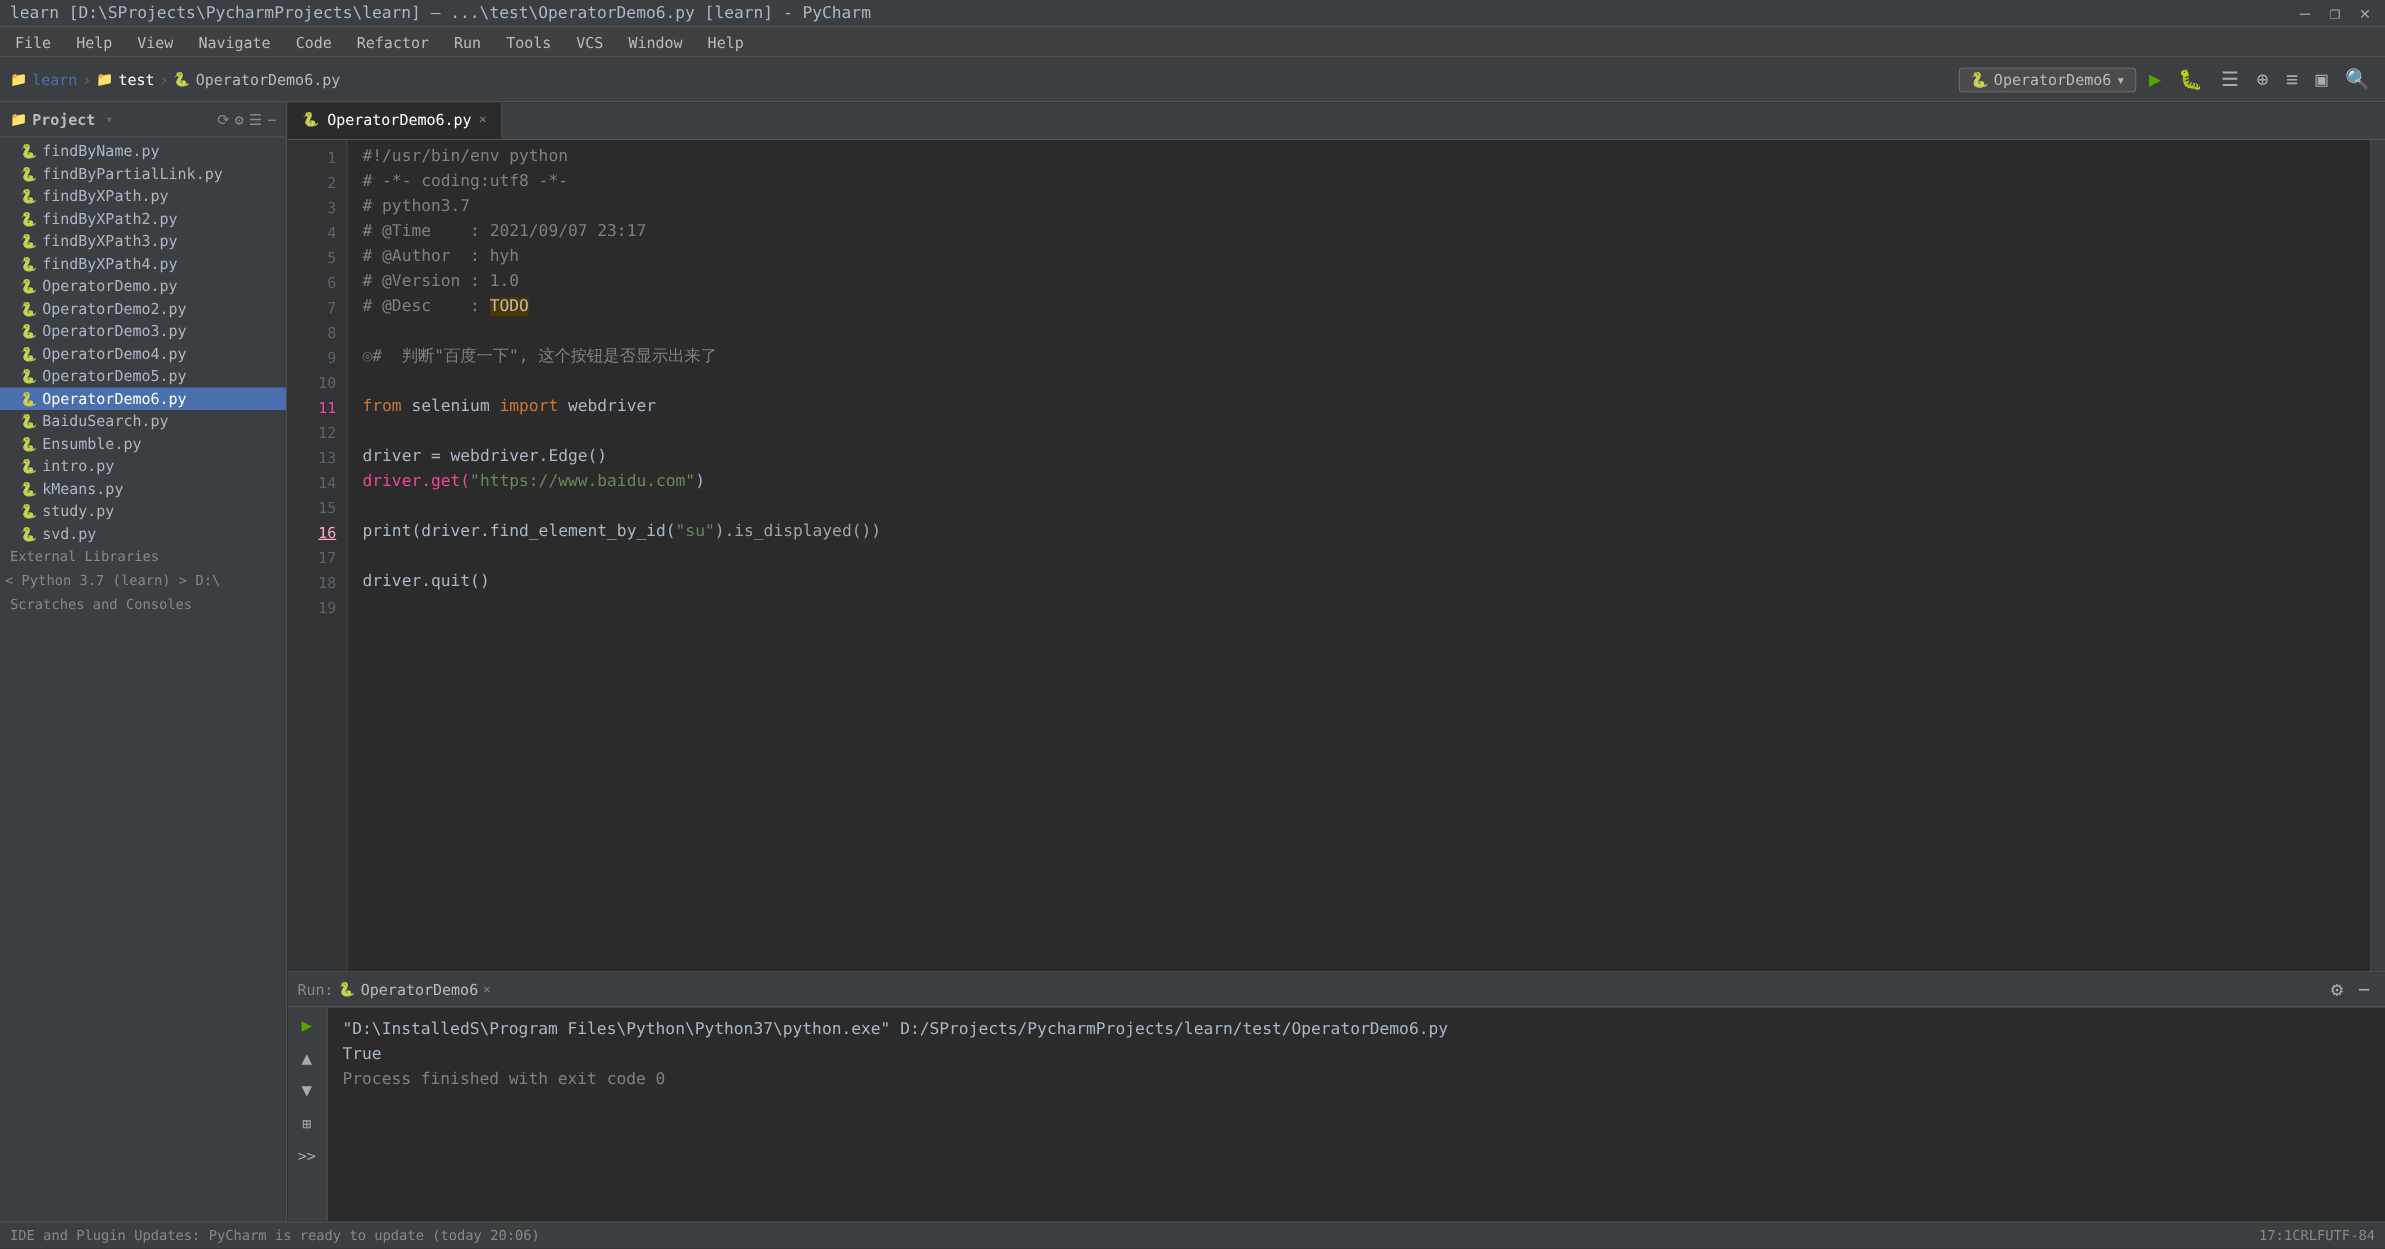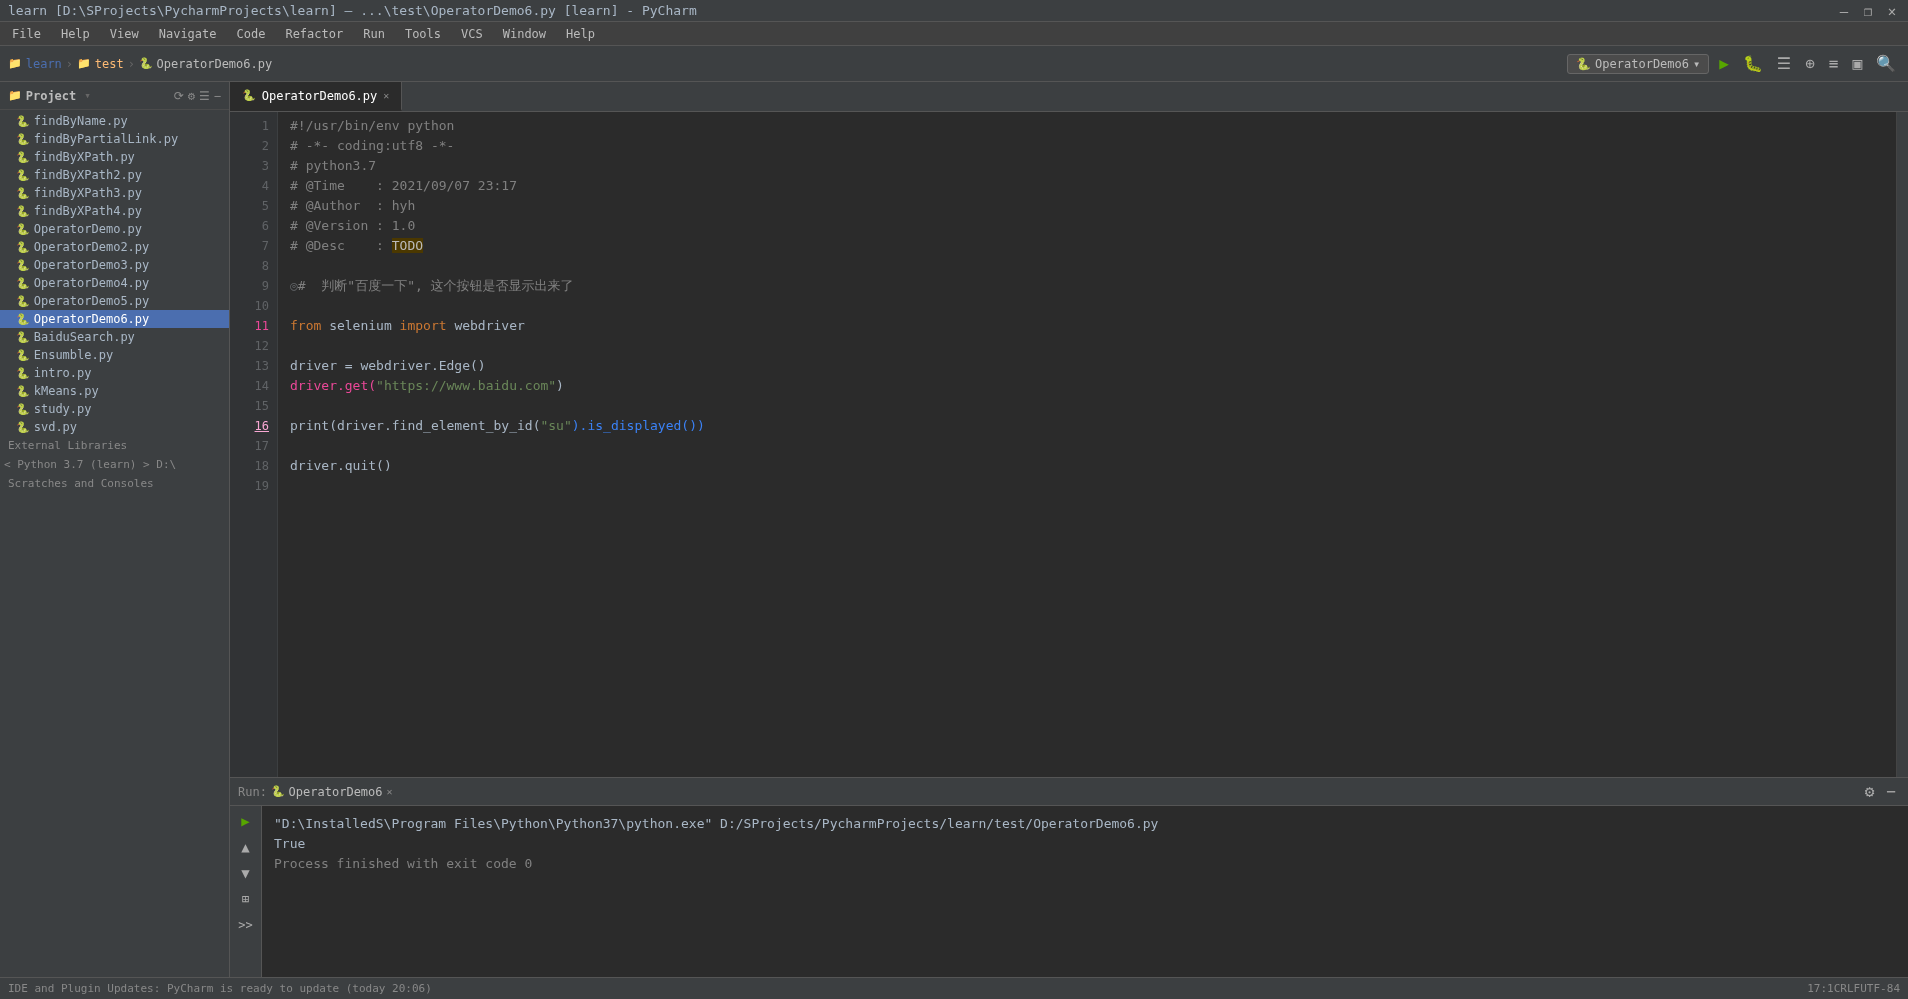--- a/index.html
+++ b/index.html
@@ -355,21 +355,21 @@
   <span class="menu-item">Window</span>
   <span class="menu-item">Help</span>
 </div>
 
 <div id="toolbar">
   <div id="breadcrumb">
     <span style="color:#4b6eaf;font-size:11px;">📁</span>
     <span style="color:#4b6eaf;font-size:12px;">learn</span>
     <span class="breadcrumb-sep">›</span>
     <span style="color:#4b6eaf;font-size:11px;">📁</span>
-    <span style="color:#fdba74;font-size:12px;">test</span>
+    <span style="color:#ffffff;font-size:12px;">test</span>
     <span class="breadcrumb-sep">›</span>
     <span style="color:#cc7832;font-size:11px;">🐍</span>
     <span style="color:#bbb;font-size:12px;">OperatorDemo6.py</span>
   </div>
   <div id="toolbar-right">
     <div id="run-config">
       <span style="color:#57a600;">🐍</span>
       <span>OperatorDemo6</span>
       <span>▾</span>
     </div>
@@ -516,21 +516,21 @@
         <div class="line"><span class="comment"># @Version : 1.0</span></div>
         <div class="line"><span class="comment"># @Desc    : </span><span class="todo">TODO</span></div>
         <div class="line"> </div>
         <div class="line"><span style="color:#606366;">◎</span><span class="comment">#  判断"百度一下", 这个按钮是否显示出来了</span></div>
         <div class="line"> </div>
         <div class="line"><span class="kw">from</span><span style="color:#a9b7c6;"> selenium </span><span class="kw">import</span><span style="color:#a9b7c6;"> webdriver</span></div>
         <div class="line"> </div>
         <div class="line"><span style="color:#a9b7c6;">driver = webdriver.Edge()</span></div>
         <div class="line"><span style="color:#ec4899;">driver.get(</span><span class="string">"https://www.baidu.com"</span><span style="color:#a9b7c6;">)</span></div>
         <div class="line"> </div>
-        <div class="line"><span style="color:#a9b7c6;">print(driver.find_element_by_id(</span><span class="string">"su"</span><span style="color:#3b82f6;margin-top:20px;">).is_displayed())</span></div>
+        <div class="line"><span style="color:#a9b7c6;">print(driver.find_element_by_id(</span><span class="string">"su"</span><span style="color:#a3a3a3;margin-top:20px;">).is_displayed())</span></div>
         <div class="line"> </div>
         <div class="line"><span style="color:#a9b7c6;">driver.quit()</span></div>
         <div class="line"> </div>
       </div>
       <div id="right-gutter"></div>
     </div>
 
     <div id="run-panel">
       <div id="run-panel-tabs">
         <div id="run-panel-left">

